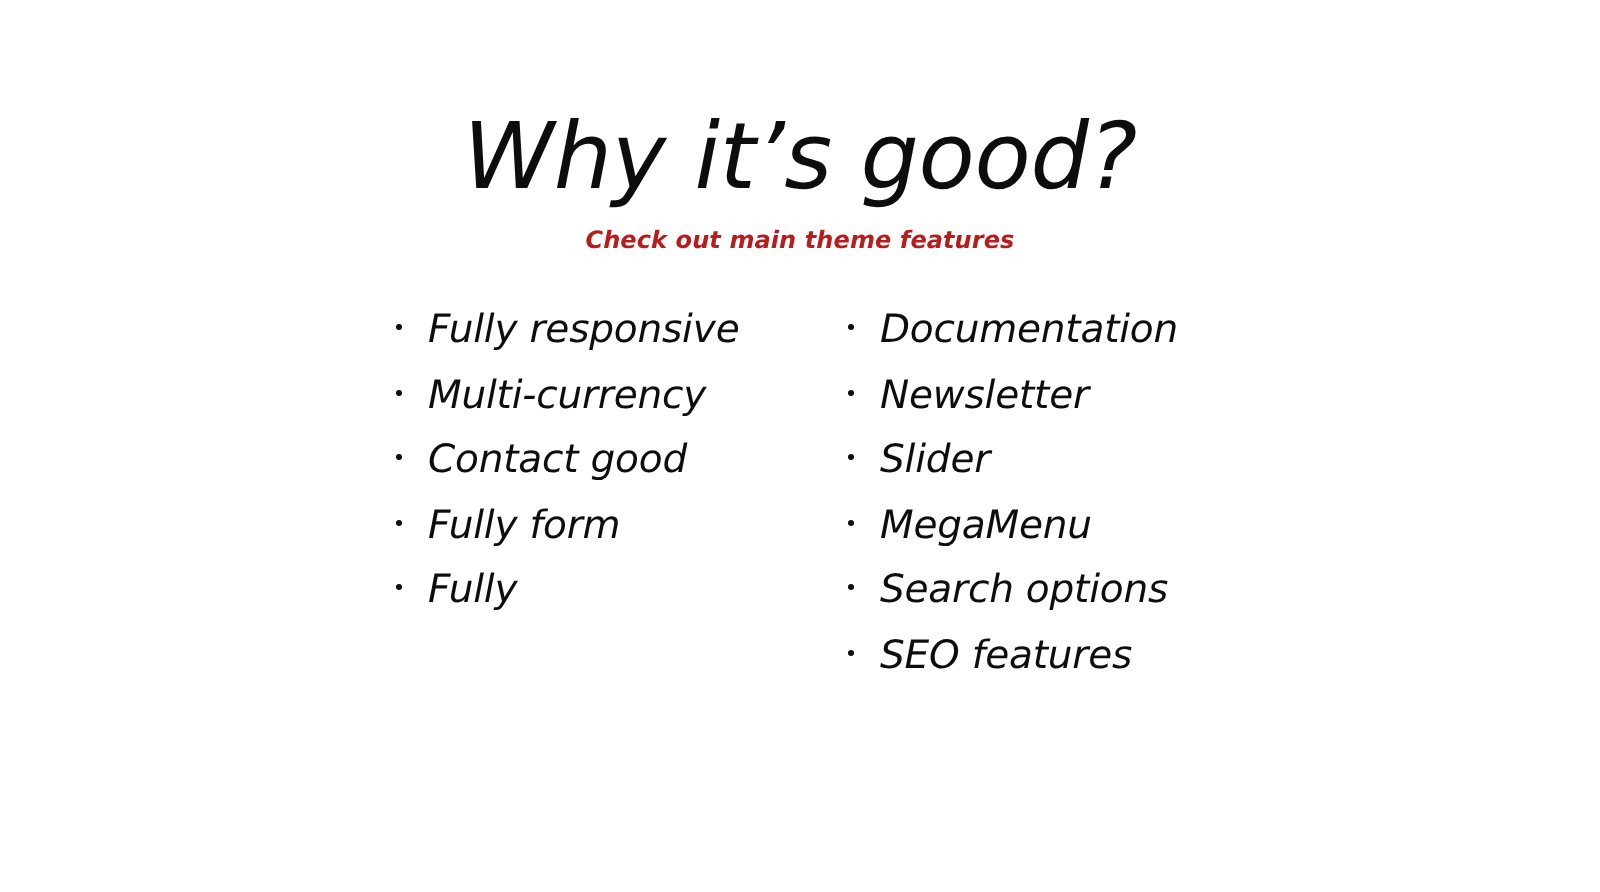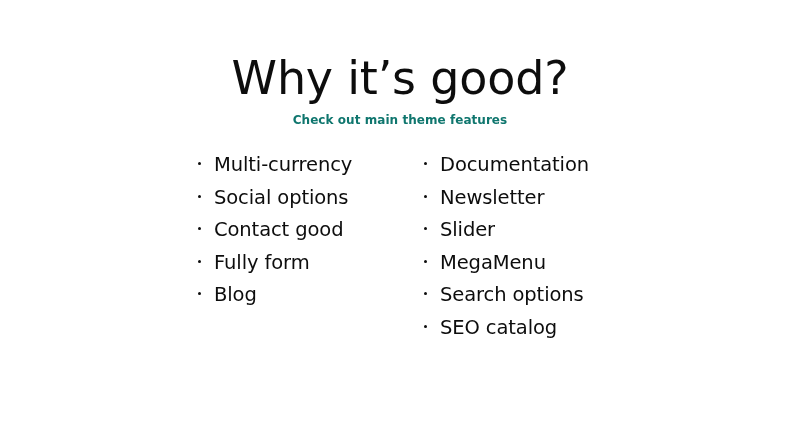--- a/index.html
+++ b/index.html
@@ -13,20 +13,21 @@
     font-family: "Liberation Sans", sans-serif;
     -webkit-font-smoothing: antialiased;
     overflow: hidden;
   }
 
   .slide {
     position: relative;
     width: 800px;
     height: 446px;
     background: #ffffff;
+    font-style: italic;
   }
 
   
   .heading-block {
     position: absolute;
     top: 52px;
     left: 0;
     width: 800px;
     text-align: center;
   }
@@ -41,21 +42,21 @@
     margin: 0;
     white-space: nowrap;
   }
 
   .page-subtitle {
     font-family: "DejaVu Sans", sans-serif;
     font-size: 12px;
     font-weight: 700;
     line-height: 18px;
     letter-spacing: 0.05px;
-    color: #0f766e;
+    color: #b91c1c;
     margin: 7px 0 0 0;
     white-space: nowrap;
   }
 
   
   .features {
     position: absolute;
     top: 155px;
     left: 198px;
     width: 430px;
@@ -120,37 +121,37 @@
   <div class="heading-block">
     <h1 class="page-title">Why it’s good?</h1>
     <p class="page-subtitle">Check out main theme features</p>
   </div>
 
   <div class="features">
 
     <div class="feature-column left">
       <div class="feature-item">
         <span class="bullet-dot"></span>
-        <span class="feature-label">Multi-currency</span>
+        <span class="feature-label">Fully responsive</span>
       </div>
       <div class="feature-item">
         <span class="bullet-dot"></span>
-        <span class="feature-label">Social options</span>
+        <span class="feature-label">Multi-currency</span>
       </div>
       <div class="feature-item">
         <span class="bullet-dot"></span>
         <span class="feature-label">Contact good</span>
       </div>
       <div class="feature-item">
         <span class="bullet-dot"></span>
         <span class="feature-label">Fully form</span>
       </div>
       <div class="feature-item">
         <span class="bullet-dot"></span>
-        <span class="feature-label">Blog</span>
+        <span class="feature-label">Fully</span>
       </div>
     </div>
 
     <div class="feature-column right">
       <div class="feature-item">
         <span class="bullet-dot"></span>
         <span class="feature-label">Documentation</span>
       </div>
       <div class="feature-item">
         <span class="bullet-dot"></span>
@@ -163,18 +164,18 @@
       <div class="feature-item">
         <span class="bullet-dot"></span>
         <span class="feature-label">MegaMenu</span>
       </div>
       <div class="feature-item">
         <span class="bullet-dot"></span>
         <span class="feature-label">Search options</span>
       </div>
       <div class="feature-item">
         <span class="bullet-dot"></span>
-        <span class="feature-label">SEO catalog</span>
+        <span class="feature-label">SEO features</span>
       </div>
     </div>
 
   </div>
 </div>
 
 </body></html>

